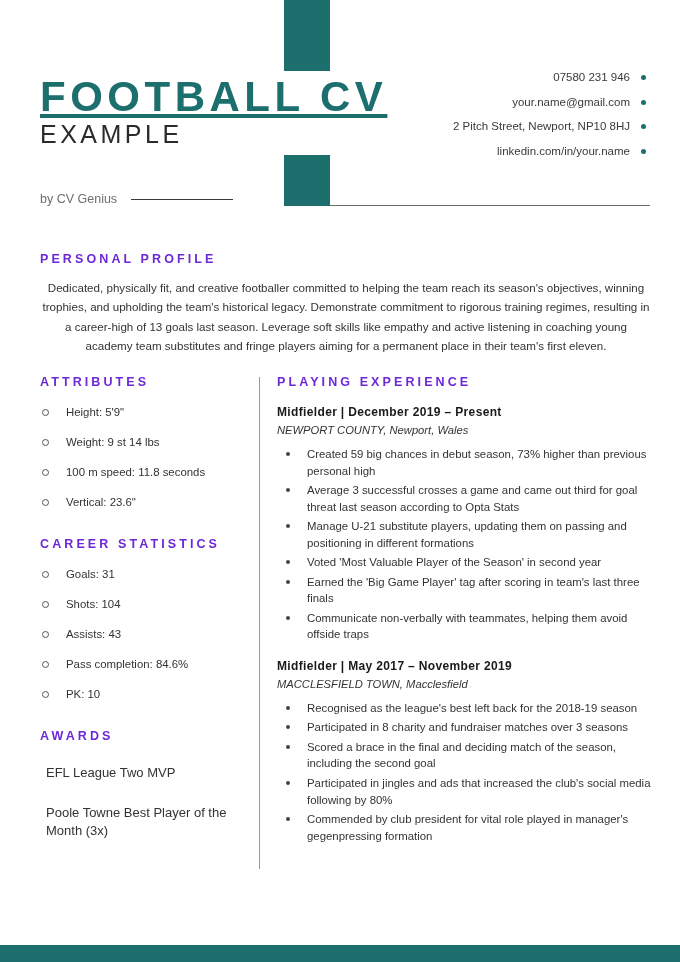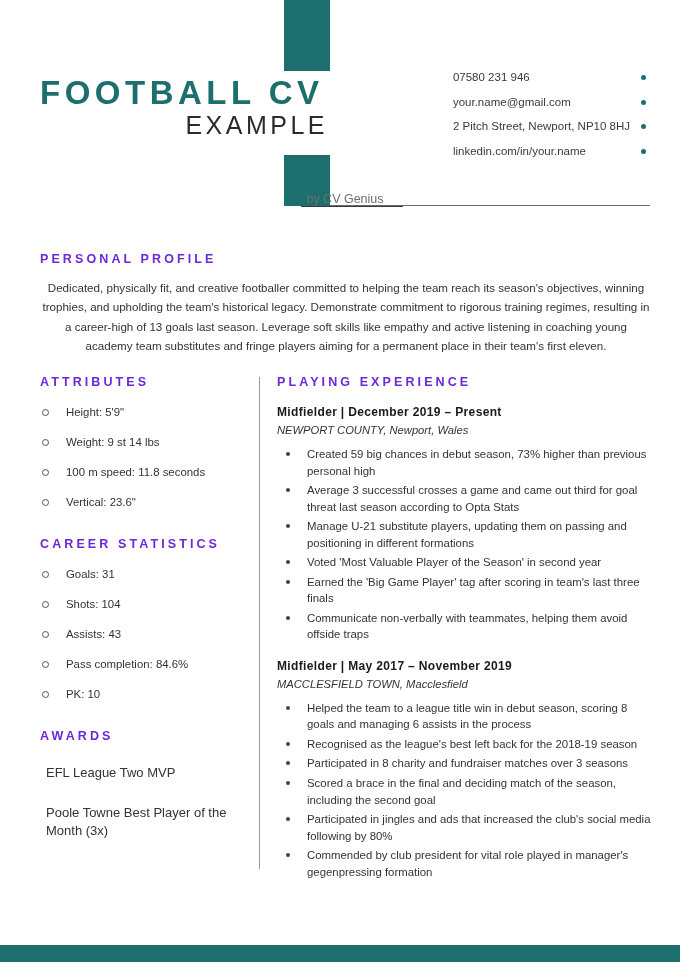--- a/index.html
+++ b/index.html
@@ -38,44 +38,46 @@
     background: #1d6f6e;
   }
   .title-block {
     position: absolute;
     left: 40px;
     top: 76px;
     width: 290px;
     text-align: left;
   }
   .cv-title {
-    font-size: 33px;
+    font-size: 42px;
     font-weight: bold;
     letter-spacing: 4.5px;
     color: #1d6f6e;
     line-height: 1.02;
     white-space: nowrap;
+    text-decoration: underline;
   }
   .cv-subtitle {
     font-size: 25px;
     font-weight: 300;
     letter-spacing: 3.5px;
     color: #2b2b2b;
-    text-align: right;
+    text-align: left;
     line-height: 1.25;
     padding-right: 2px;
   }
 
   .contact-list {
     position: absolute;
     right: 30px;
     top: 72px;
     list-style: none;
     margin: 0;
     padding: 0;
+    text-align: right;
   }
   .contact-list li {
     font-size: 11.5px;
     color: #3a3a3a;
     line-height: 1;
     padding: 0 20px 0 0;
     margin-bottom: 13px;
     position: relative;
     white-space: nowrap;
   }
@@ -90,21 +92,20 @@
     background: #1d6f6e;
   }
 
   .byline-row {
     position: absolute;
     left: 40px;
     top: 192px;
     width: 610px;
     display: flex;
     align-items: center;
-    flex-direction: column;
   }
   .byline-text {
     font-size: 12.5px;
     color: #6e6e6e;
     white-space: nowrap;
   }
   .byline-rule {
     height: 1px;
     background: #3a3a3a;
     width: 102px;
@@ -339,21 +340,20 @@
         <li>Voted 'Most Valuable Player of the Season' in second year</li>
         <li>Earned the 'Big Game Player' tag after scoring in team's last three finals</li>
         <li>Communicate non-verbally with teammates, helping them avoid offside traps</li>
       </ul>
     </div>
 
     <div class="job">
       <div class="job-title">Midfielder | May 2017 – November 2019</div>
       <div class="job-company">MACCLESFIELD TOWN, Macclesfield</div>
       <ul class="bullet-list">
-        <li>Helped the team to a league title win in debut season, scoring 8 goals and managing 6 assists in the process</li>
         <li>Recognised as the league's best left back for the 2018-19 season</li>
         <li>Participated in 8 charity and fundraiser matches over 3 seasons</li>
         <li>Scored a brace in the final and deciding match of the season, including the second goal</li>
         <li>Participated in jingles and ads that increased the club's social media following by 80%</li>
         <li>Commended by club president for vital role played in manager's gegenpressing formation</li>
       </ul>
     </div>
 
   </div>
 </div>

